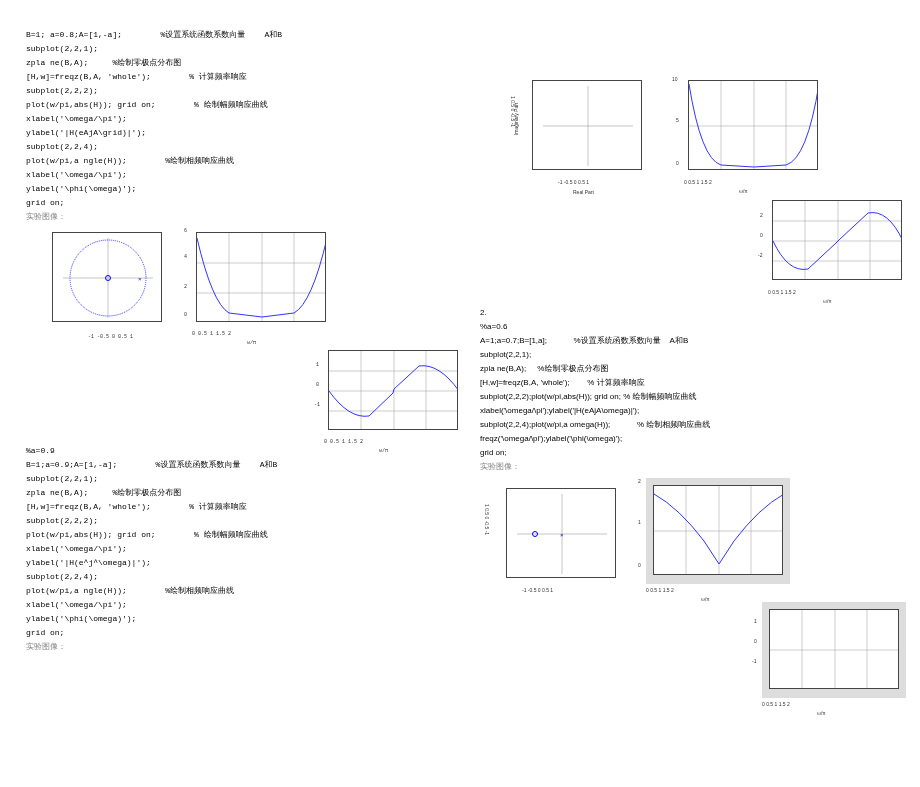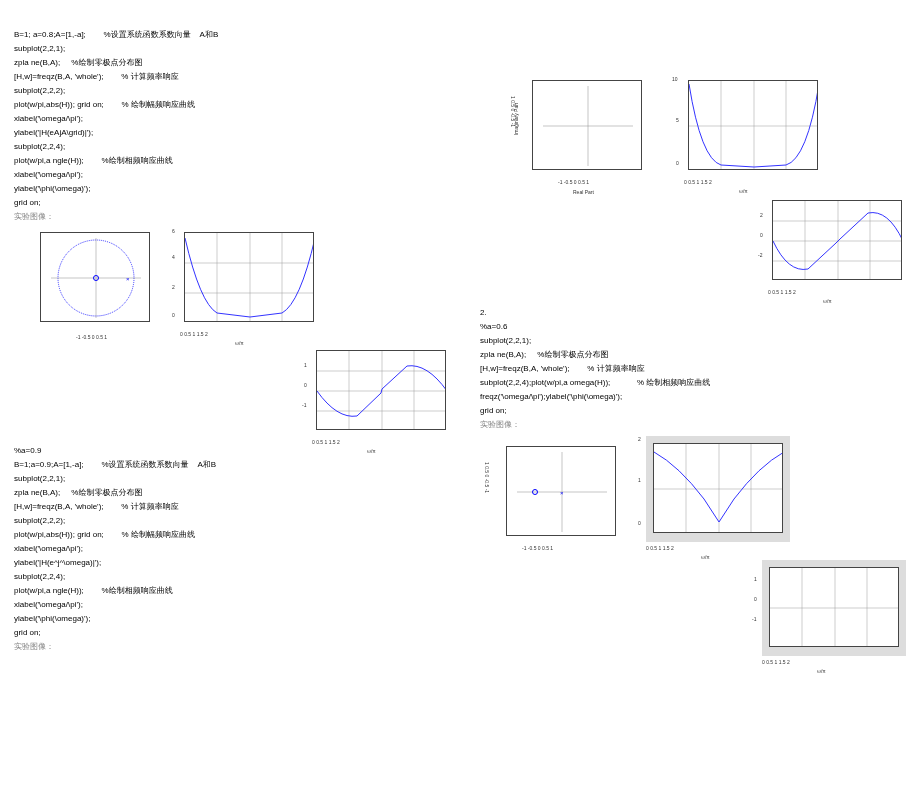--- a/index.html
+++ b/index.html
@@ -8,23 +8,24 @@
   height: 787px;
   background: #fff;
   font-family: Arial, "Microsoft YaHei", sans-serif;
   font-size: 8px;
   color: #000;
   position: relative;
   overflow: hidden;
 }
 .col-left {
   position: absolute;
-  left: 14px;
+  left: 26px;
   top: 28px;
   width: 440px;
+  font-family: Liberation Mono, monospace;
 }
 .col-right {
   position: absolute;
   left: 480px;
   top: 28px;
   width: 430px;
 }
 .code-line {
   line-height: 14px;
   white-space: pre;
@@ -190,23 +191,26 @@
         <div class="axis-label" style="left:0;bottom:-9px;">0    0.5    1    1.5    2</div>
         <div class="axis-label" style="left:55px;bottom:-18px;">ω/π</div>
       </div>
     </div>
   </div>
 
   <div class="code-line" style="margin-top:20px;">2.</div>
 
   <div>
     <div class="code-line">%a=0.6</div>
+    <div class="code-line">A=1;a=0.7;B=[1,a];            %设置系统函数系数向量    A和B</div>
     <div class="code-line">subplot(2,2,1);</div>
     <div class="code-line">zpla ne(B,A);     %绘制零极点分布图</div>
     <div class="code-line">[H,w]=freqz(B,A, 'whole');        % 计算频率响应</div>
+    <div class="code-line">subplot(2,2,2);plot(w/pi,abs(H)); grid on; % 绘制幅频响应曲线</div>
+    <div class="code-line">xlabel('\omega/\pi');ylabel('|H(eAjA\omega)|');</div>
     <div class="code-line">subplot(2,2,4);plot(w/pi,a omega(H));            % 绘制相频响应曲线</div>
     <div class="code-line">freqz('\omega/\pi');ylabel('\phi(\omega)');</div>
     <div class="code-line">grid on;</div>
     <div class="code-line gray">实验图像：</div>
   </div>
 
   <div class="figure-set">
     <div class="fig-row">
       <div style="position:relative;margin-left:22px;">
         <svg width="110" height="90" class="chart">

